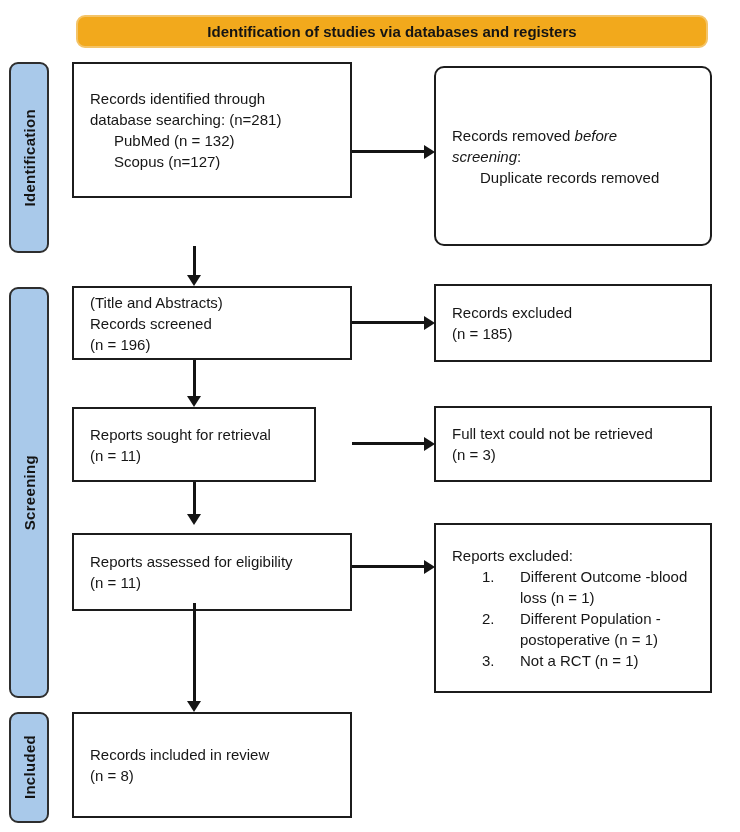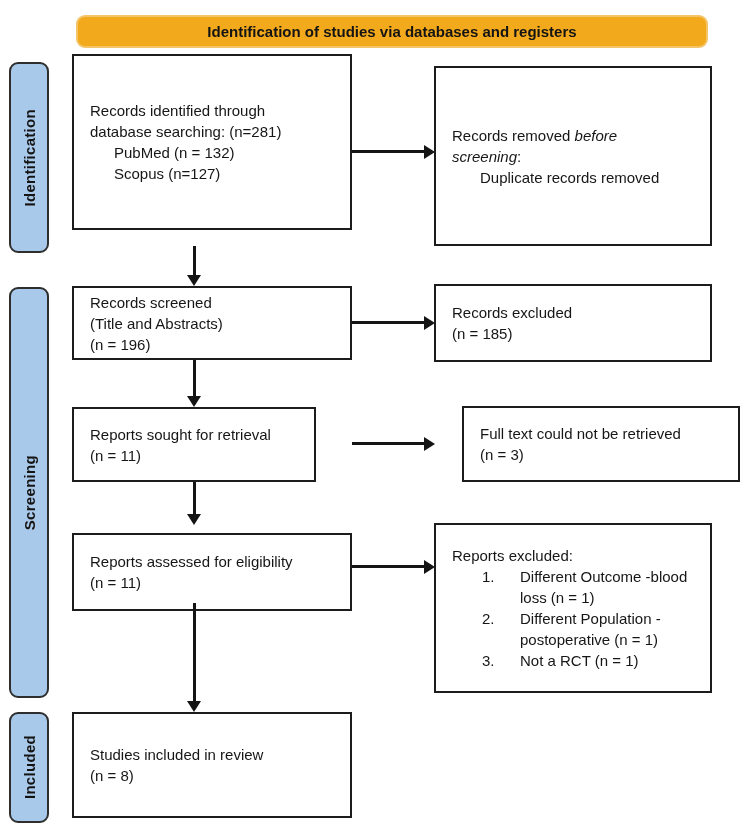--- a/index.html
+++ b/index.html
@@ -33,26 +33,26 @@
   .stage-included       { top:712px; height:111px; }
 
   .box {
     position:absolute; background:#ffffff;
     border:2px solid var(--box-border,#1c1c1c); box-sizing:border-box;
     display:flex; flex-direction:column; justify-content:center;
     padding:8px 6px 8px 16px; font-size:15px; line-height:21px;
   }
   .box .indent  { margin-left:24px; }
   .box .indent2 { margin-left:28px; }
-  .box-l1 { left:72px;  top:54px;  width:280px; height:176px; }
-  .box-r1 { left:434px; top:66px;  width:278px; height:180px; }
+  .box-l1 { left:72px;  top:62px;  width:280px; height:136px; }
+  .box-r1 { left:434px; top:66px;  width:278px; height:180px;border-radius:10px; }
   .box-l2 { left:72px;  top:286px; width:280px; height:74px;  }
   .box-r2 { left:434px; top:284px; width:278px; height:78px;  }
   .box-l3 { left:72px;  top:407px; width:244px; height:75px;  }
-  .box-r3 { left:434px; top:406px; width:278px; height:76px;margin-left:28px;  }
+  .box-r3 { left:434px; top:406px; width:278px; height:76px;  }
   .box-l4 { left:72px;  top:525px; width:280px; height:78px;margin-top:8px;  }
   .box-r4 { left:434px; top:523px; width:278px; height:170px; }
   .box-l5 { left:72px;  top:712px; width:280px; height:106px; }
 
   .it { font-style:italic; }
   .olist-row { display:flex; margin-left:30px; }
   .olist-num { width:38px; flex:none; }
   .olist-text { width:184px; }
 
   .vline { position:absolute; width:3px; background:#141414; left:193px; }
@@ -102,22 +102,22 @@
   <div class="box box-r1">
     <div>
       <span>Records removed</span>
       <span class="it">before</span>
     </div>
     <div><span class="it">screening</span><span>:</span></div>
     <div class="indent2">Duplicate records removed</div>
   </div>
 
   <div class="box box-l2">
+    <div>(Title and Abstracts)</div>
     <div>Records screened</div>
-    <div>(Title and Abstracts)</div>
     <div>(n = 196)</div>
   </div>
   <div class="box box-r2">
     <div>Records excluded</div>
     <div>(n = 185)</div>
   </div>
 
   <div class="box box-l3">
     <div>Reports sought for retrieval</div>
     <div>(n = 11)</div>
@@ -141,21 +141,21 @@
       <span class="olist-num">2.</span>
       <span class="olist-text">Different Population - postoperative (n = 1)</span>
     </div>
     <div class="olist-row">
       <span class="olist-num">3.</span>
       <span class="olist-text">Not a RCT (n = 1)</span>
     </div>
   </div>
 
   <div class="box box-l5">
-    <div>Studies included in review</div>
+    <div>Records included in review</div>
     <div>(n = 8)</div>
   </div>
 
   <div class="vline a1-line"></div>
   <div class="vhead a1-head"></div>
   <div class="vline a2-line"></div>
   <div class="vhead a2-head"></div>
   <div class="vline a3-line"></div>
   <div class="vhead a3-head"></div>
   <div class="vline a4-line"></div>

